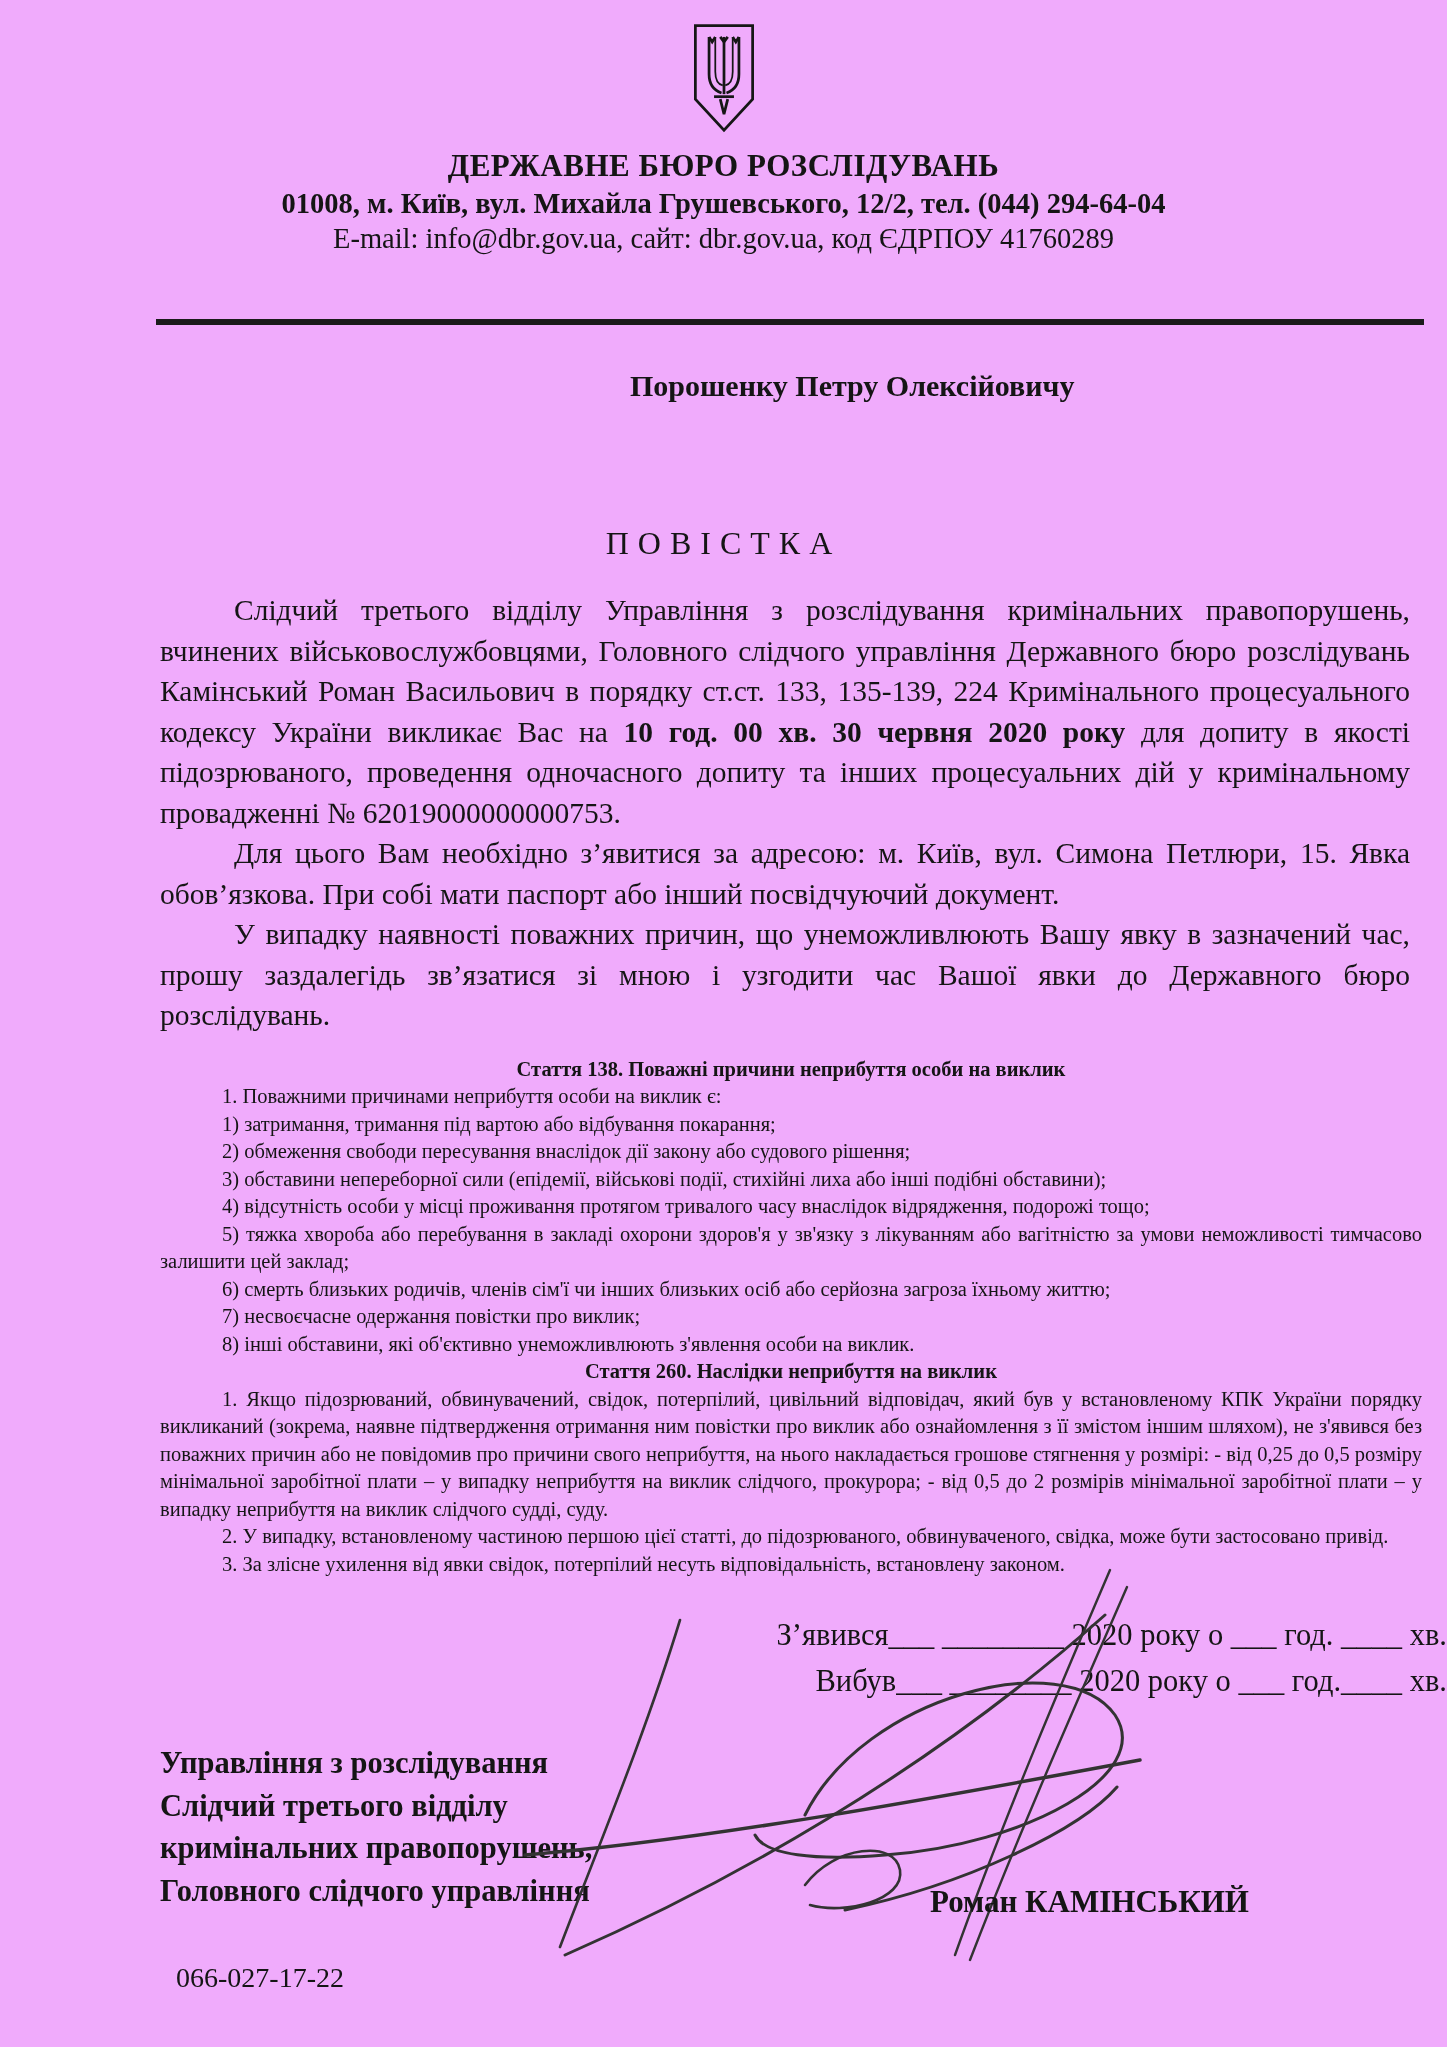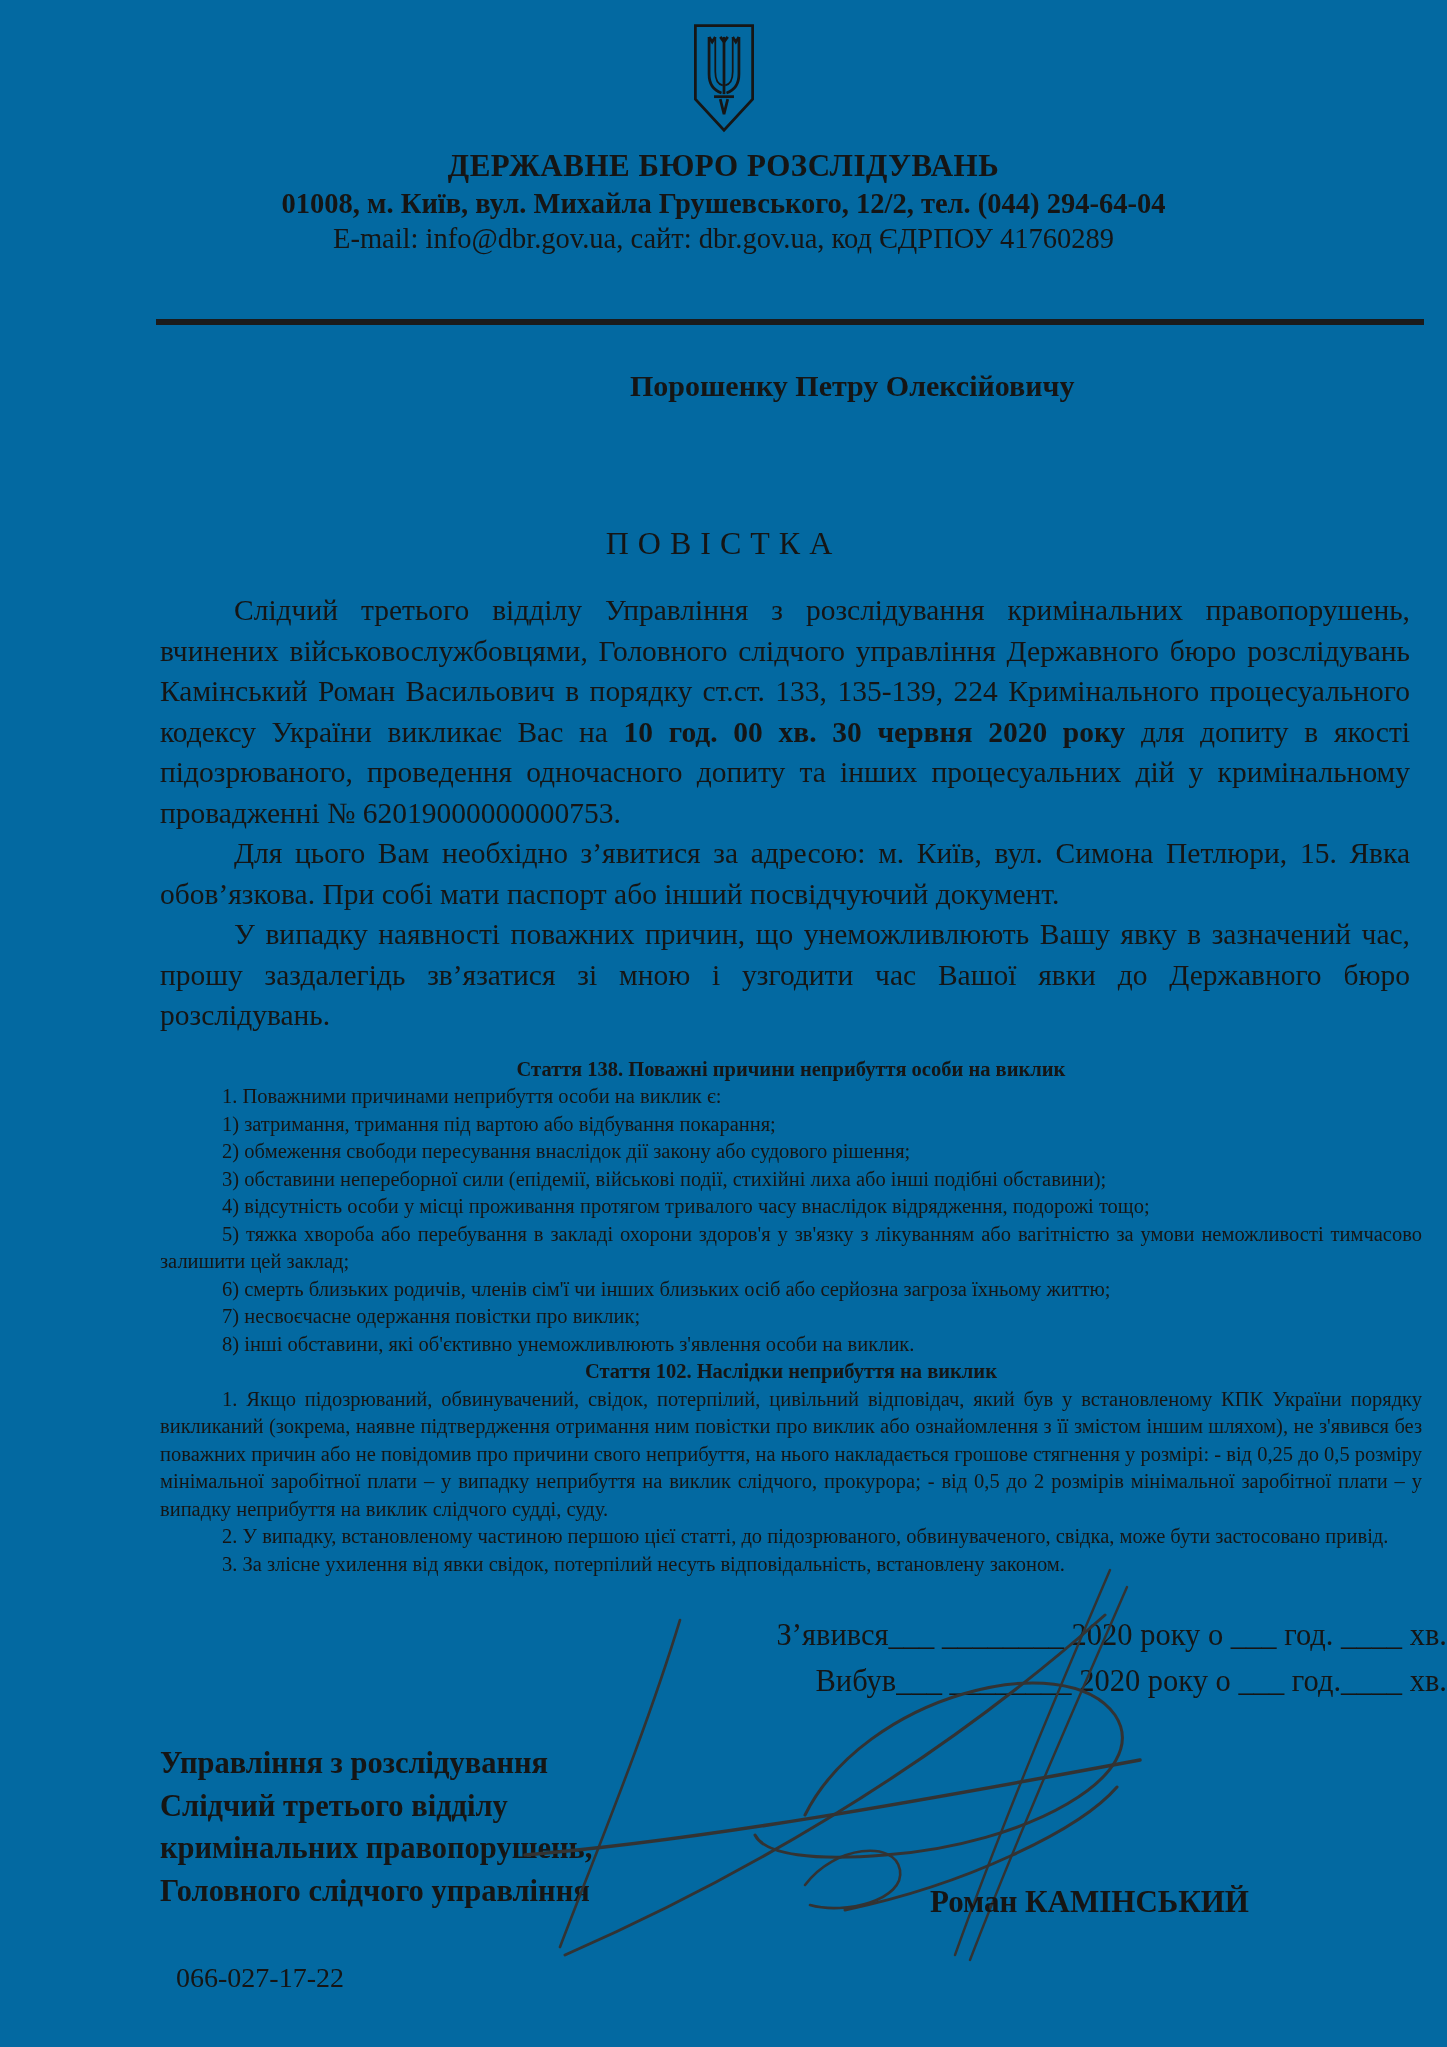--- a/index.html
+++ b/index.html
@@ -1,20 +1,20 @@
 <!DOCTYPE html>
 <html lang="uk"><head>
 <meta charset="utf-8">
 <style>
   * { margin:0; padding:0; box-sizing:border-box; }
   html,body { background:#ffffff; }
   .page {
     position:relative;
     width:1447px; height:2047px;
-    background:#0369a1;
+    background:#f0abfc;
     color:#151515;
     font-family:"Liberation Serif", serif;
     overflow:hidden;
   }
   .header { text-align:center; padding-top:22px; }
   .emblem-wrap { display:inline-block; line-height:0; }
   .org-name { font-size:31px; font-weight:bold; margin-top:10px; letter-spacing:0.5px; }
   .org-address { font-size:28.5px; font-weight:bold; margin-top:4px; }
   .org-contact { font-size:28.5px; margin-top:3px; }
   .rule {
@@ -111,21 +111,21 @@
     <p class="hdg">Стаття 138. Поважні причини неприбуття особи на виклик</p>
     <p>1. Поважними причинами неприбуття особи на виклик є:</p>
     <p>1) затримання, тримання під вартою або відбування покарання;</p>
     <p>2) обмеження свободи пересування внаслідок дії закону або судового рішення;</p>
     <p>3) обставини непереборної сили (епідемії, військові події, стихійні лиха або інші подібні обставини);</p>
     <p>4) відсутність особи у місці проживання протягом тривалого часу внаслідок відрядження, подорожі тощо;</p>
     <p>5) тяжка хвороба або перебування в закладі охорони здоров'я у зв'язку з лікуванням або вагітністю за умови неможливості тимчасово залишити цей заклад;</p>
     <p>6) смерть близьких родичів, членів сім'ї чи інших близьких осіб або серйозна загроза їхньому життю;</p>
     <p>7) несвоєчасне одержання повістки про виклик;</p>
     <p>8) інші обставини, які об'єктивно унеможливлюють з'явлення особи на виклик.</p>
-    <p class="hdg">Стаття 102. Наслідки неприбуття на виклик</p>
+    <p class="hdg">Стаття 260. Наслідки неприбуття на виклик</p>
     <p>1. Якщо підозрюваний, обвинувачений, свідок, потерпілий, цивільний відповідач, який був у встановленому КПК України порядку викликаний (зокрема, наявне підтвердження отримання ним повістки про виклик або ознайомлення з її змістом іншим шляхом), не з'явився без поважних причин або не повідомив про причини свого неприбуття, на нього накладається грошове стягнення у розмірі: - від 0,25 до 0,5 розміру мінімальної заробітної плати – у випадку неприбуття на виклик слідчого, прокурора; - від 0,5 до 2 розмірів мінімальної заробітної плати – у випадку неприбуття на виклик слідчого судді, суду.</p>
     <p>2. У випадку, встановленому частиною першою цієї статті, до підозрюваного, обвинуваченого, свідка, може бути застосовано привід.</p>
     <p>3. За злісне ухилення від явки свідок, потерпілий несуть відповідальність, встановлену законом.</p>
   </div>
 
   <div class="form-block">
     <div><span class="form-label">З’явився</span><span>___ ________ 2020 року о ___ год. ____ хв.</span></div>
     <div><span class="form-label">Вибув</span><span>___ ________ 2020 року  о ___ год.____ хв.</span></div>
   </div>
 

